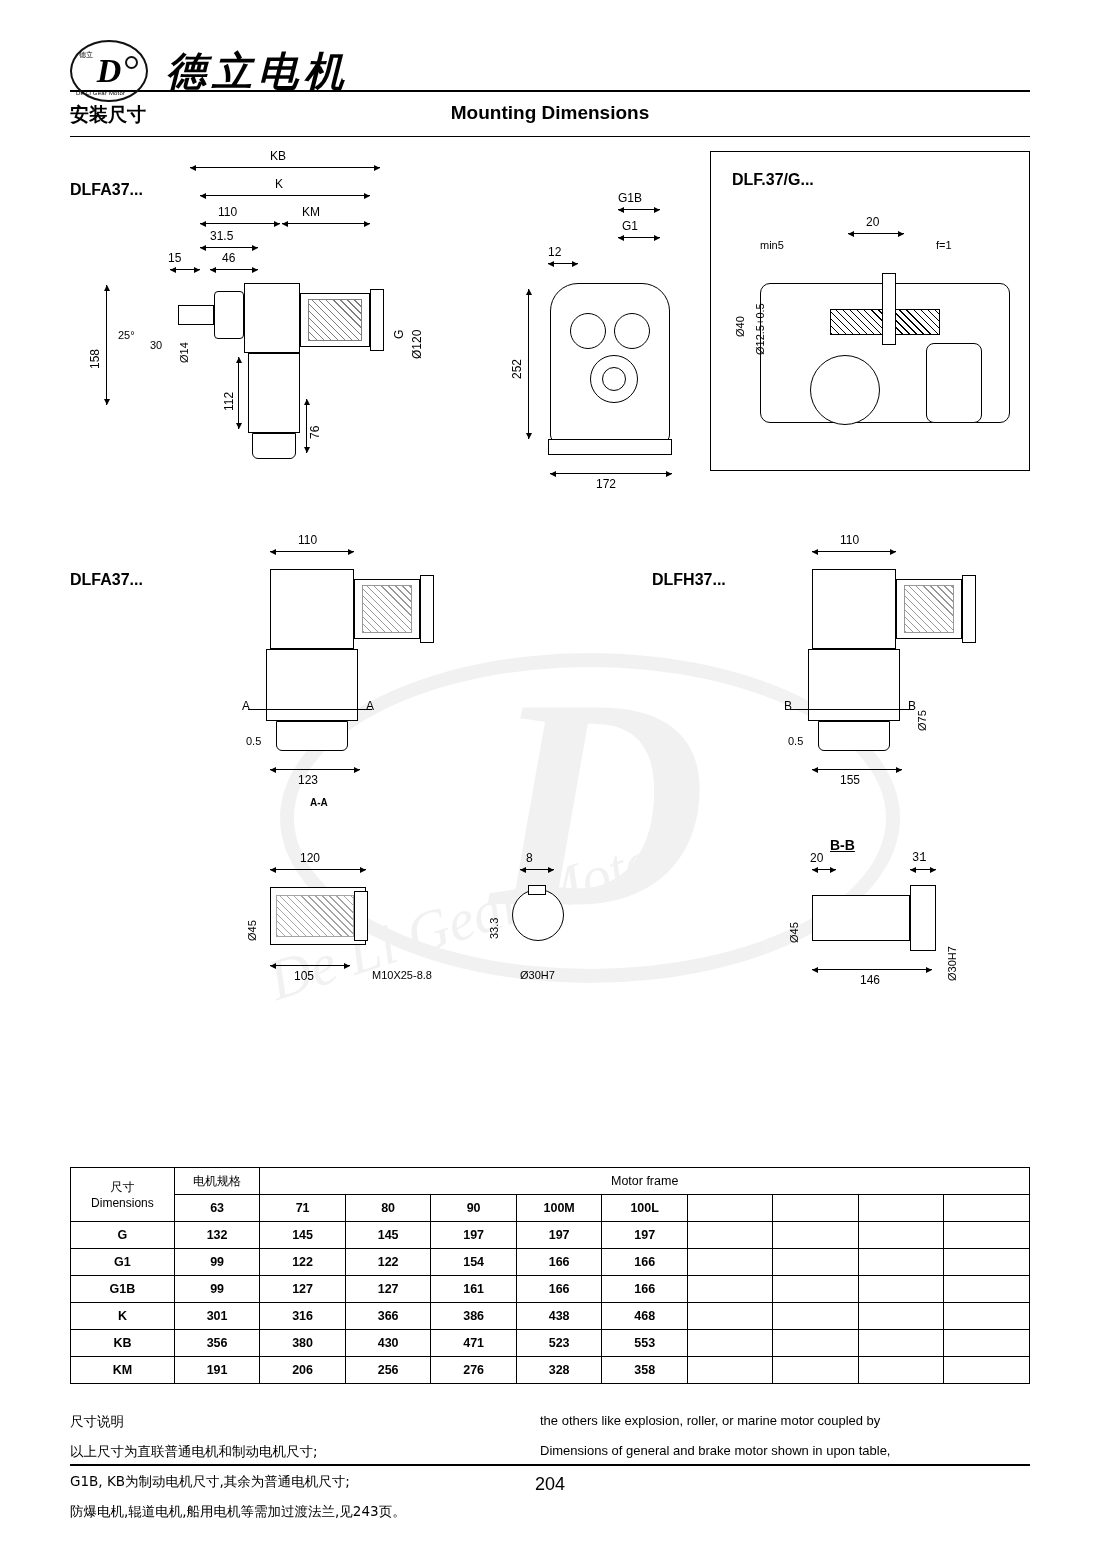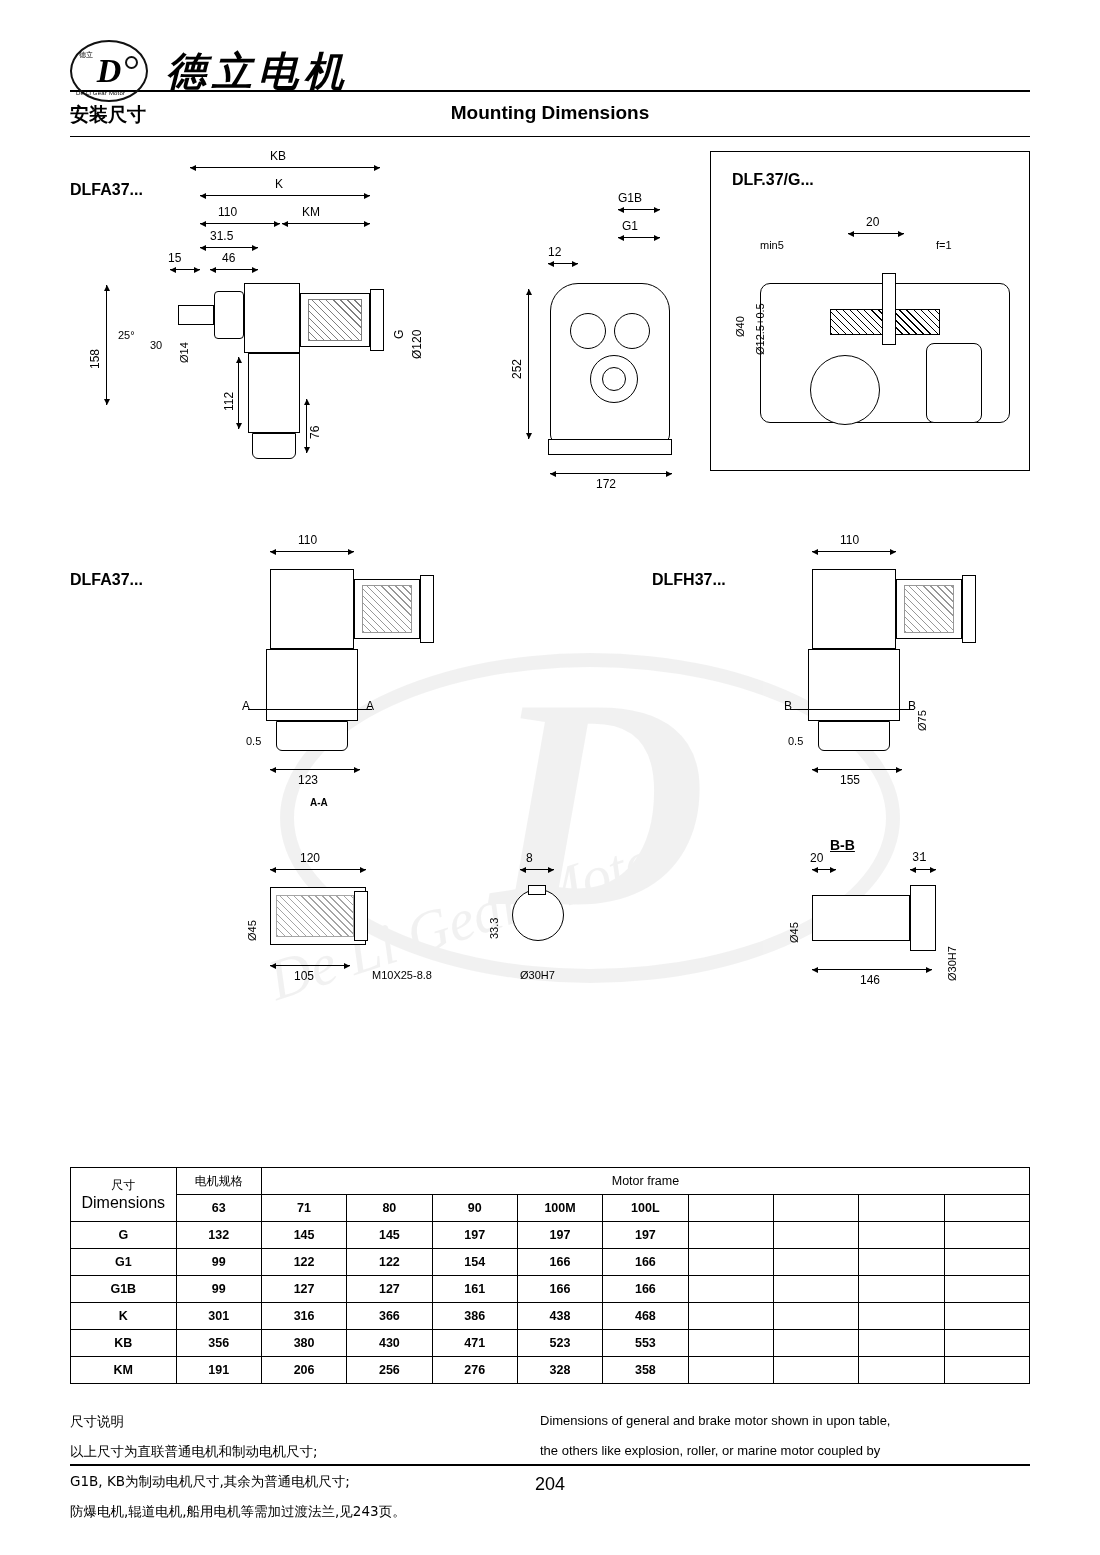--- a/index.html
+++ b/index.html
@@ -270,21 +270,21 @@
     <div class="lbl" style="left:790px; top:830px;">146</div>
     <div class="lbl sm vert" style="left:876px; top:778px; height:60px;">Ø30H7</div>
 
   </div>
 
   <table class="dims">
     <thead>
       <tr>
         <th class="col-first" rowspan="2">
           <div class="cell-cn">尺寸</div>
-          <div style="font-size:16px;font-weight:normal;">Dimensions</div>
+          <div style="font-size:12px;font-weight:normal;">Dimensions</div>
         </th>
         <th class="col-data"><span class="cell-cn">电机规格</span></th>
         <th colspan="9"><span style="font-weight:normal;margin-top:16px;">Motor frame</span></th>
       </tr>
       <tr>
         <th class="col-data">63</th>
         <th class="col-data">71</th>
         <th class="col-data">80</th>
         <th class="col-data">90</th>
         <th class="col-data">100M</th>
@@ -378,22 +378,22 @@
   </table>
 
   <div class="notes">
     <div class="notes-left">
       <div>尺寸说明</div>
       <div>以上尺寸为直联普通电机和制动电机尺寸;</div>
       <div>G1B, KB为制动电机尺寸,其余为普通电机尺寸;</div>
       <div>防爆电机,辊道电机,船用电机等需加过渡法兰,见243页。</div>
     </div>
     <div class="notes-right">
+      <div>the others like explosion, roller, or marine motor coupled by</div>
       <div>Dimensions of general and brake motor shown in upon table,</div>
-      <div>the others like explosion, roller, or marine motor coupled by</div>
     </div>
   </div>
 
   <div class="footer">
     <div class="fr"></div>
     <div class="pg">204</div>
   </div>
 
 </div>
 

